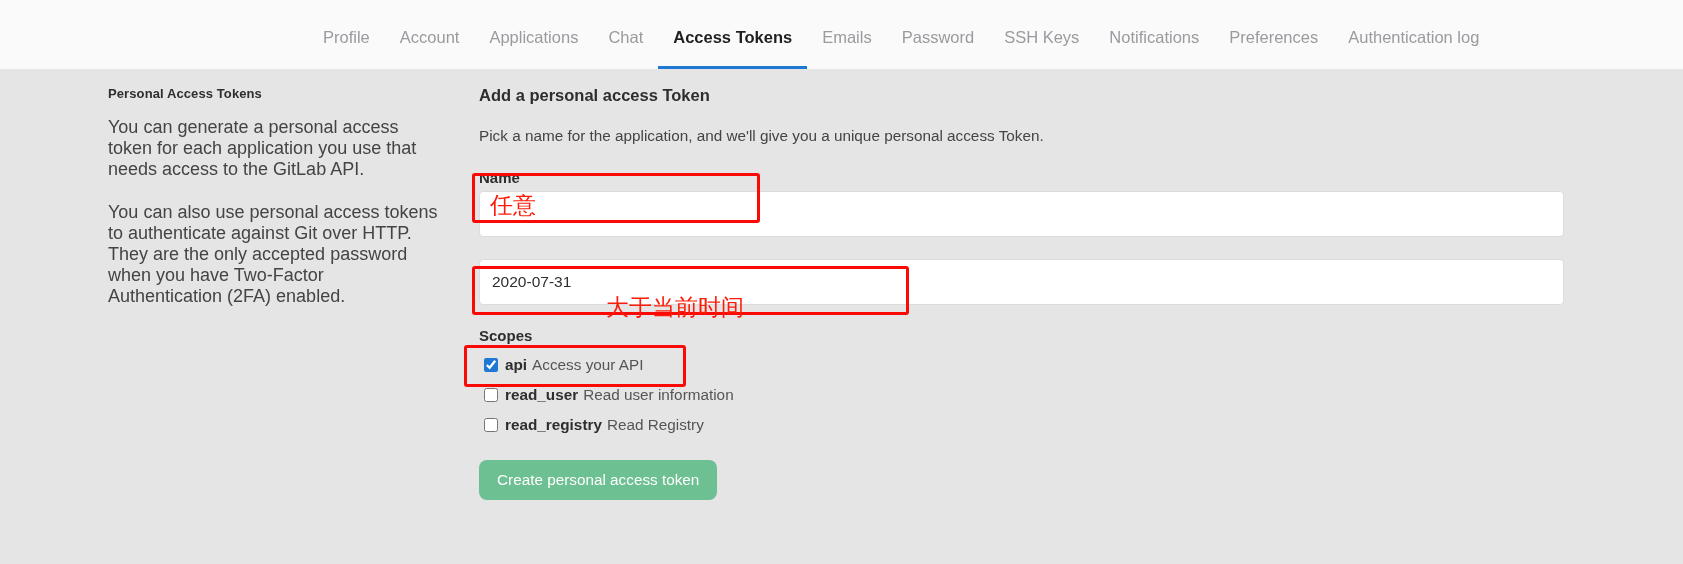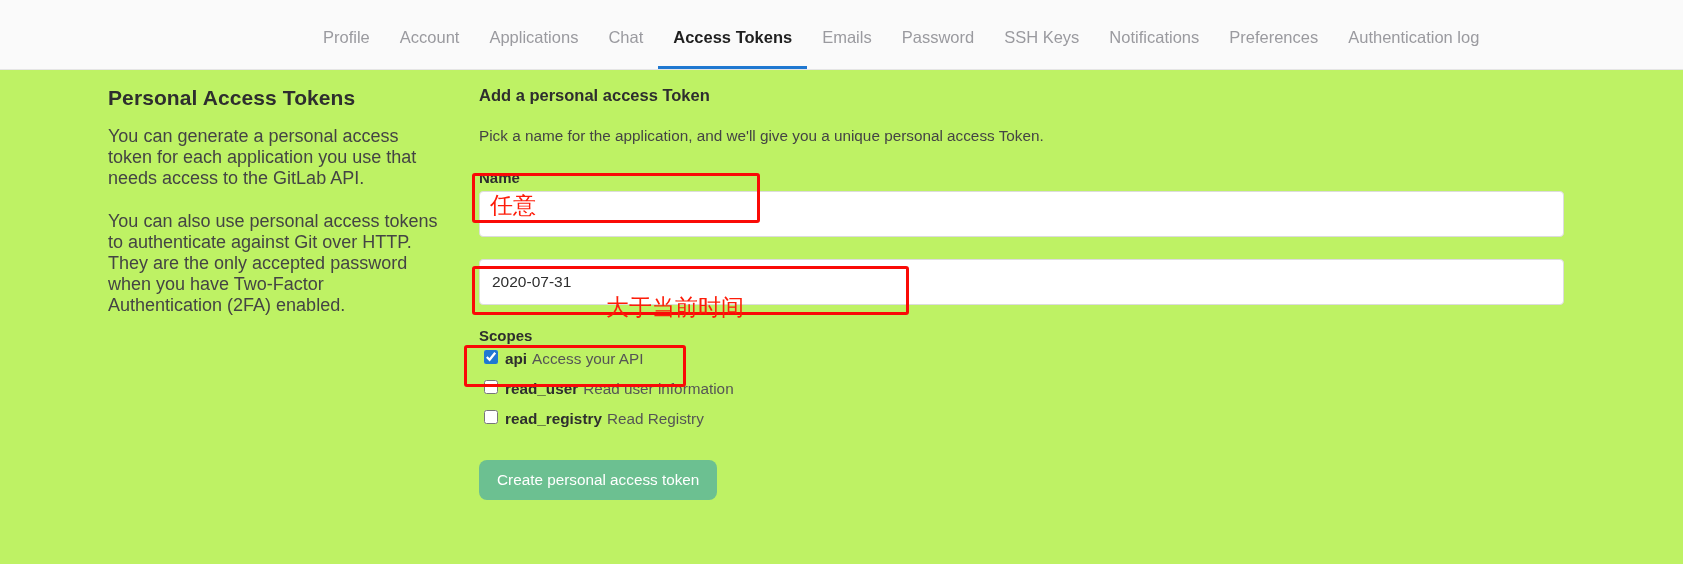--- a/index.html
+++ b/index.html
@@ -8,21 +8,21 @@
     width: 1683px; height: 564px;
     background: #ffffff;
     font-family: "Liberation Sans", sans-serif;
     overflow: hidden;
   }
 
   #page {
     position: relative;
     width: 1683px;
     height: 564px;
-    background: #bef264;
+    background: #e5e5e5;
   }
 
   
   .navbar {
     position: absolute;
     left: 0; top: 0;
     width: 1683px;
     height: 70px;
     background: #fafafa;
     border-bottom: 1px solid #e5e5e5;
@@ -56,21 +56,21 @@
     background: #1f78d1;
   }
 
   
   .leftcol {
     position: absolute;
     left: 108px; top: 86px;
     width: 340px;
   }
   .left-title {
-    font-size: 21px;
+    font-size: 13px;
     font-weight: bold;
     color: #2e2e2e;
     margin: 0 0 16px 0;
     letter-spacing: 0.1px;
   }
   .left-para {
     font-size: 18px;
     line-height: 21px;
     color: #444444;
     margin: 0 0 22px 0;
@@ -121,21 +121,21 @@
   
   .scopes-label {
     font-size: 15px;
     font-weight: bold;
     color: #2e2e2e;
     display: block;
     margin-bottom: 6px;
   }
   .scope-row {
     display: flex;
-    align-items: flex-start;
+    align-items: center;
     height: 30px;
     font-size: 15.3px;
     color: #555555;
   }
   .scope-row input[type="checkbox"] {
     width: 14px; height: 14px;
     margin: 0 7px 0 5px;
     accent-color: #1f78d1;
     cursor: pointer;
   }

